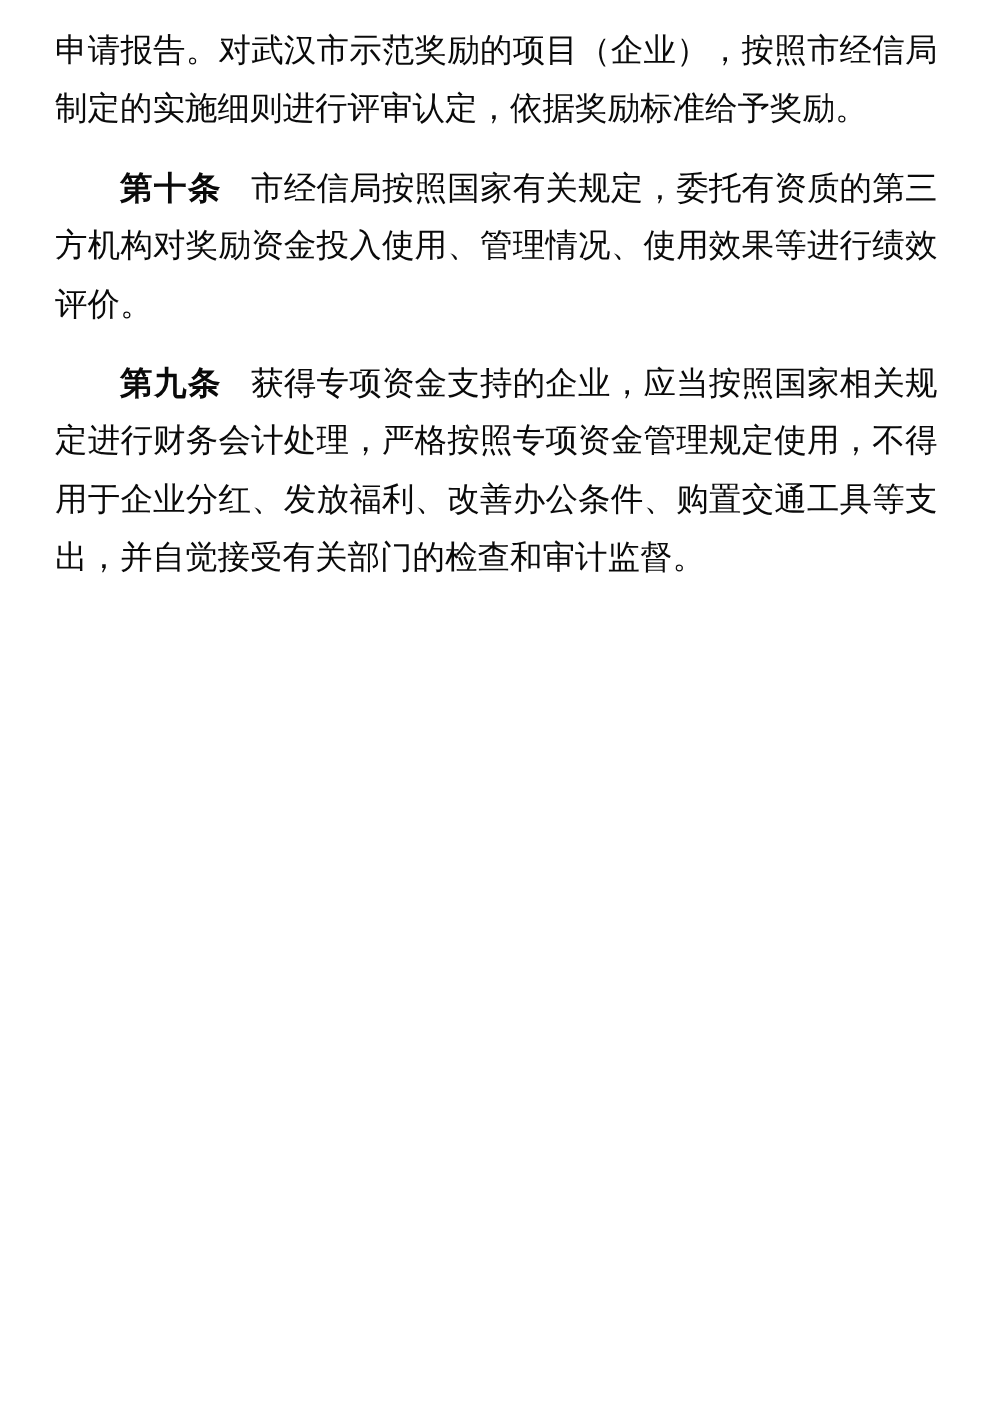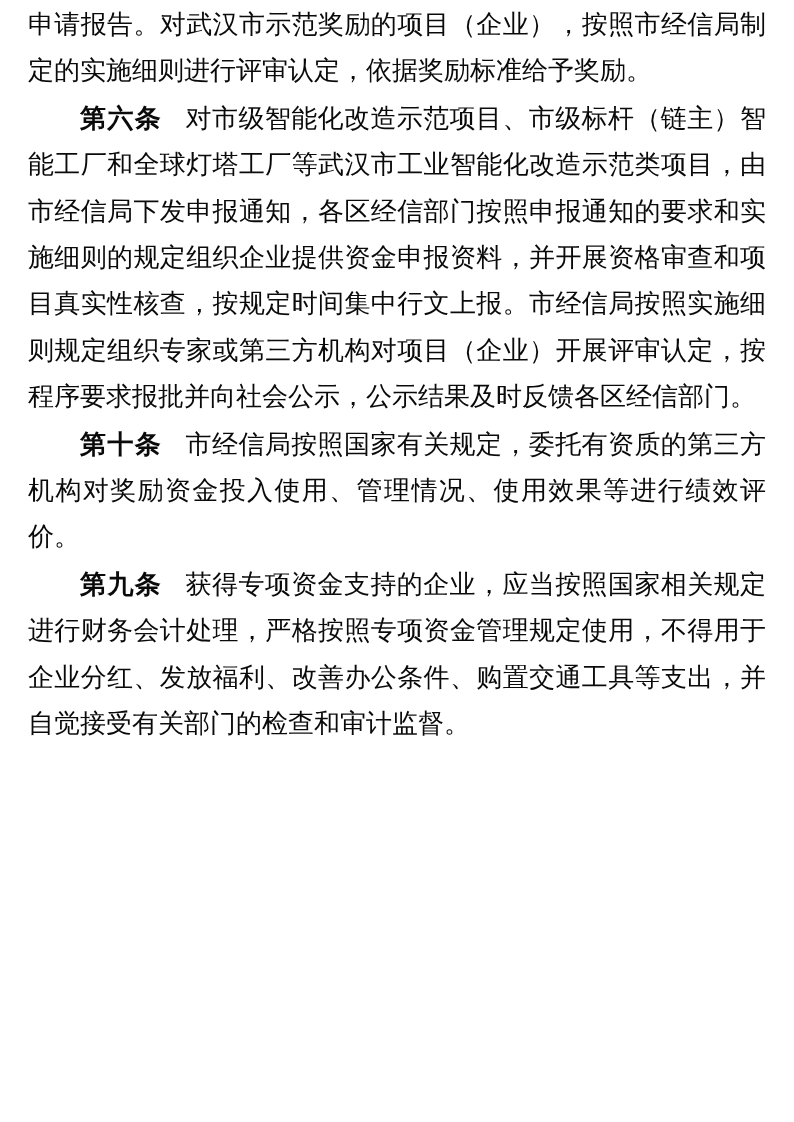--- a/index.html
+++ b/index.html
@@ -13,21 +13,21 @@
     box-sizing: border-box;
     padding: 2px 28px 0 28px;
     background: #ffffff;
     color: #0a0a0a;
     font-family: "Liberation Serif", serif;
     font-size: 26px;
     line-height: 46.4px;
     overflow: hidden;
   }
   .para {
-    margin: 0;
+    margin: 16px;
     padding: 0;
     text-align: justify;
     text-align-last: left;
     text-indent: 2em;
     word-break: break-all;
   }
   .para.continuation {
     text-indent: 0;
   }
   .term {
@@ -41,21 +41,20 @@
     margin-right: 0;
   }
 </style>
 </head>
 <body>
 
 <div class="page">
 
   <p class="para continuation"><span>申请报告。对武汉市示范奖励的项目（企业），按照市经信局制定的实施细则进行评审认定，依据奖励标准给予奖励。</span></p>
 
-  <p class="para"><span class="term">第六条</span><span>对市级智能化改造示范项目、市级标杆（链主）智能工厂和全球灯塔工厂等武汉市工业智能化改造示范类项目，由市经信局下发申报通知，各区经信部门按照申报通知的要求和实施细则的规定组织企业提供资金申报资料，并开展资格审查和项目真实性核查，按规定时间集中行文上报。市经信局按照实施细则规定组织专家或第三方机构对项目（企业）开展评审认定，按程序要求报批并向社会公示，公示结果及时反馈各区经信部门。</span></p>
 
 
 
   <p class="para"><span class="term">第十条</span><span>市经信局按照国家有关规定，委托有资质的第三方机构对奖励资金投入使用、管理情况、使用效果等进行绩效评价。</span></p>
 
   <p class="para"><span class="term">第九条</span><span>获得专项资金支持的企业，应当按照国家相关规定进行财务会计处理，严格按照专项资金管理规定使用，不得用于企业分红、发放福利、改善办公条件、购置交通工具等支出，并自觉接受有关部门的检查和审计监督。</span></p>
 
   <p class="para"></p>
 
 </div>

